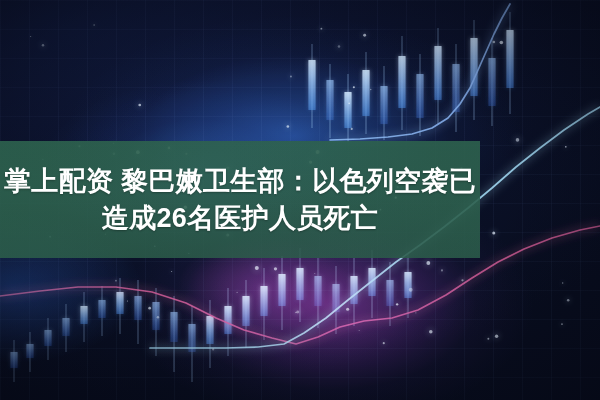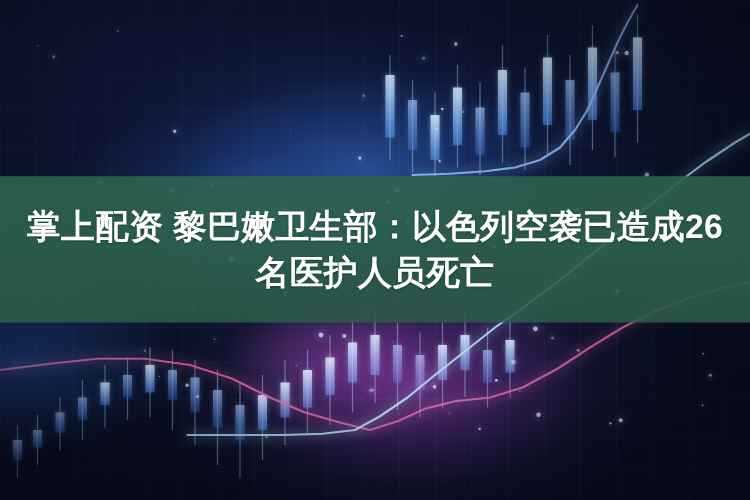--- a/index.html
+++ b/index.html
@@ -61,21 +61,21 @@
   #art {
     position: absolute;
     inset: 0;
     mix-blend-mode: screen;
   }
 
   
   #headline-band {
     position: absolute;
     left: 0;
-    width: 600px;
+    width: 480px;
     top: 141px;
     height: 117px;
     background: linear-gradient(180deg,
         rgba(46,98,78,0.90) 0%,
         rgba(48,100,80,0.87) 45%,
         rgba(44,92,74,0.86) 100%);
     display: flex;
     align-items: center;
     justify-content: center;
   }

